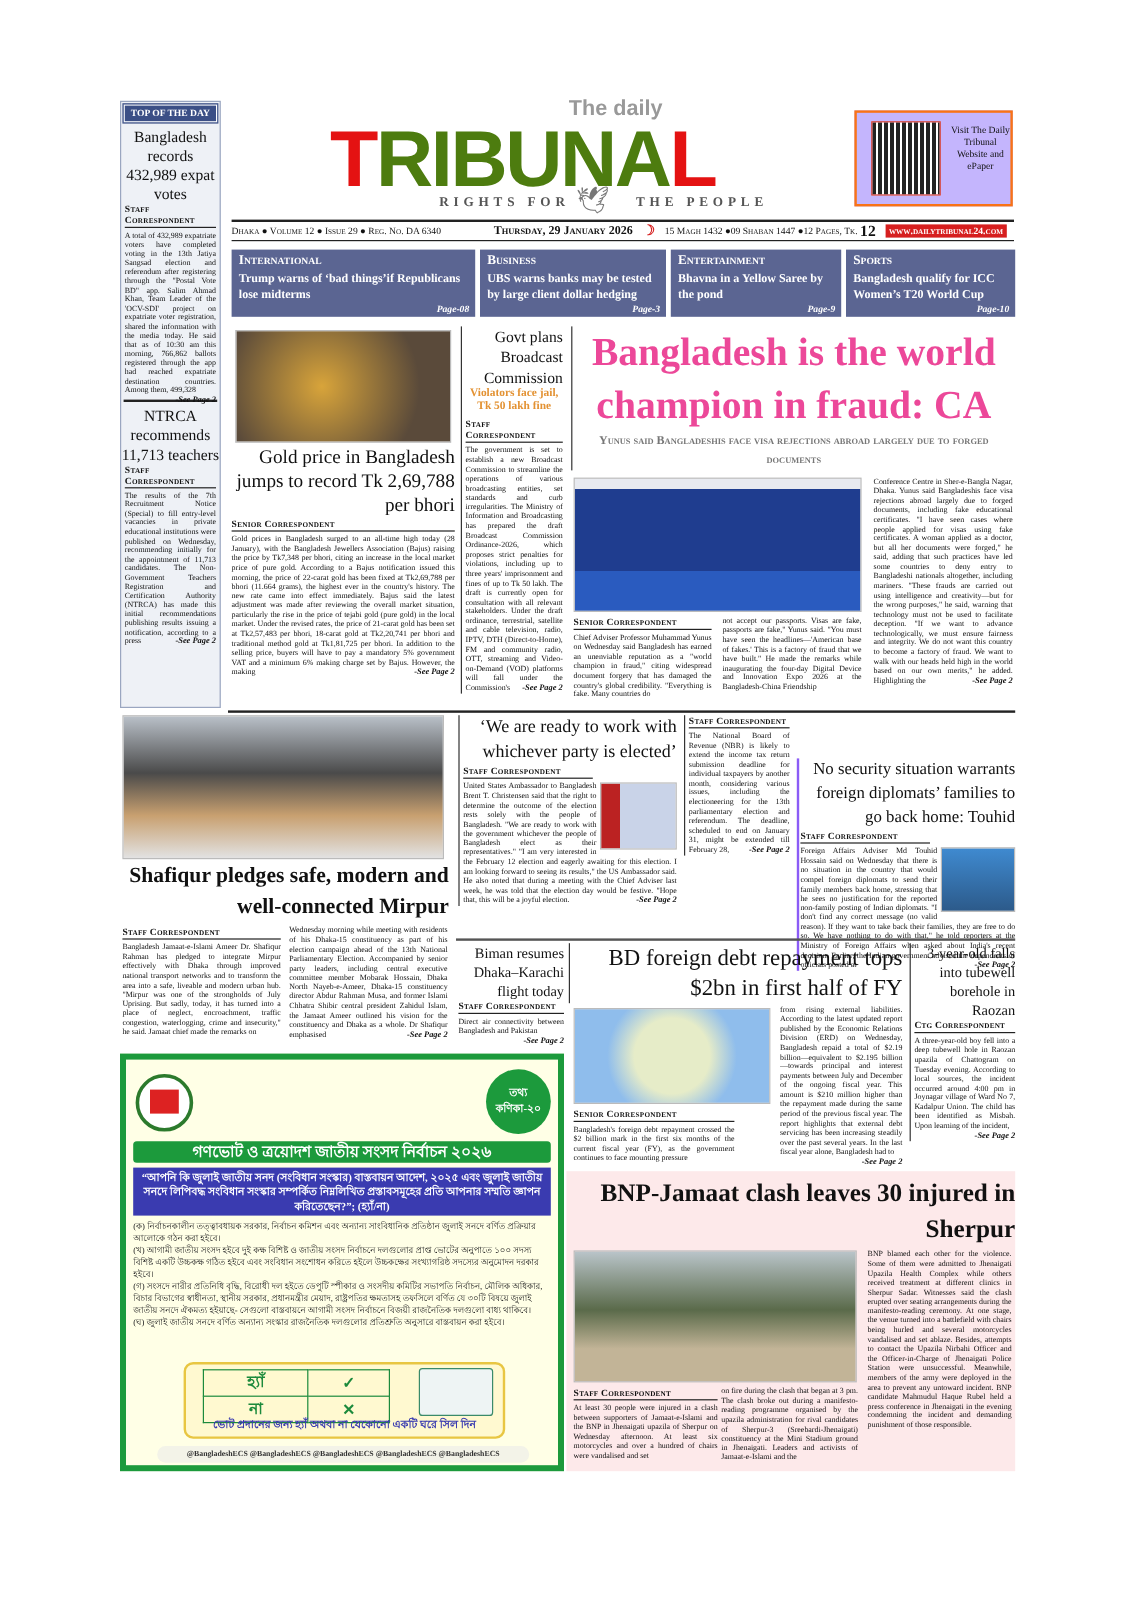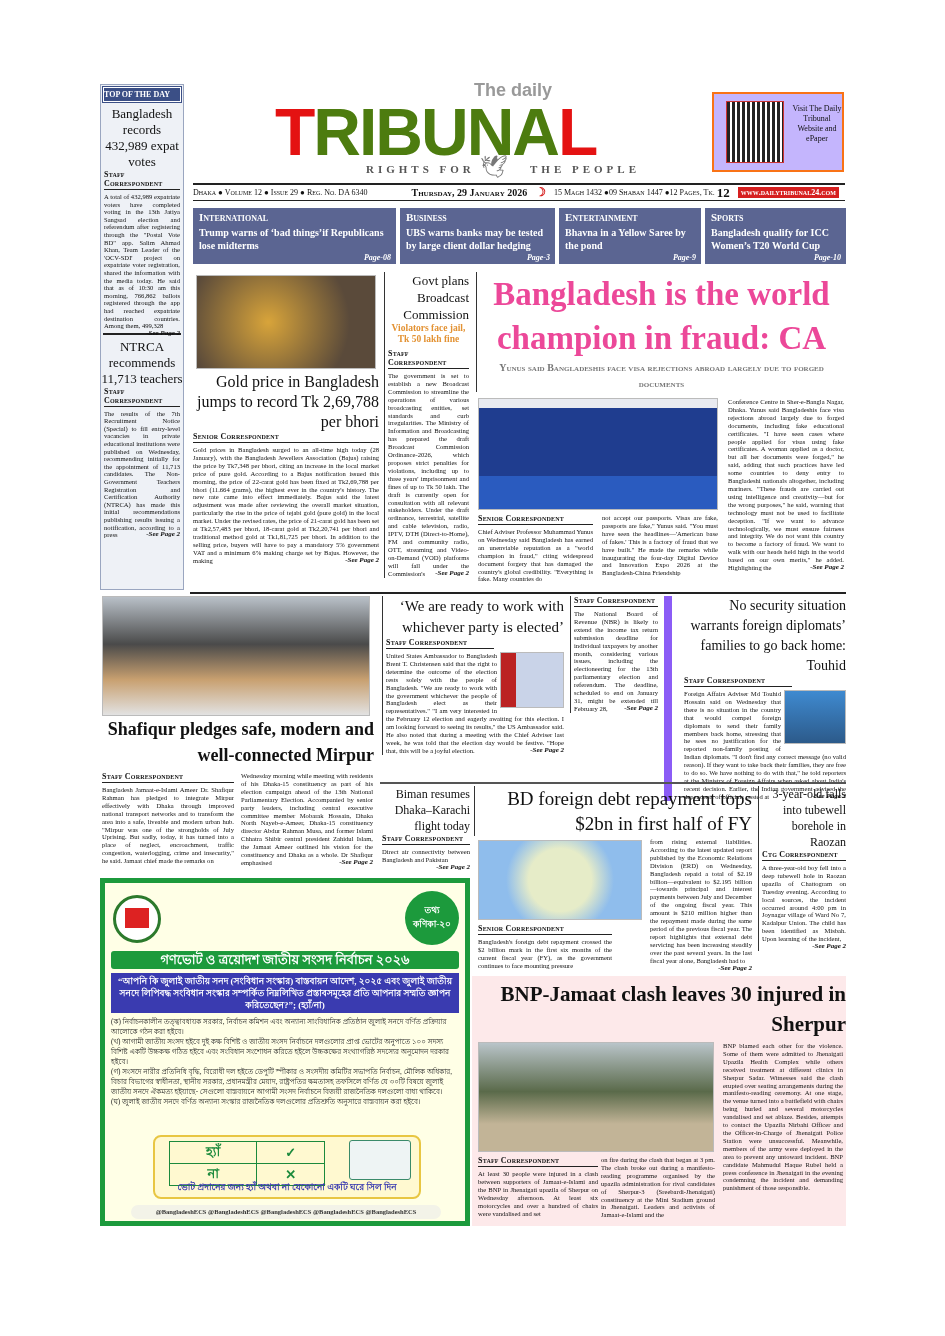--- a/index.html
+++ b/index.html
@@ -5,21 +5,21 @@
 *{box-sizing:border-box;margin:0;padding:0}
 body{width:945px;height:1336px;background:#fff;font-family:"Liberation Serif",serif;color:#111;position:relative;overflow:hidden}
 .abs{position:absolute}
 .sc{font-variant:small-caps;font-weight:bold;font-size:8px;letter-spacing:.2px;border-bottom:1.5px solid #222;padding-bottom:1px;margin-bottom:3px}
 .body{font-size:7.2px;line-height:8.4px;text-align:justify}
 .seep{font-style:italic;font-weight:bold;float:right;font-size:7px}
 .hl{font-weight:normal;text-align:right;line-height:1.15}
 .img{background:#888;border:1px solid #bbb}
 
 #leftcol{left:100px;top:84px;width:84px;height:506px;background:#eef1f6;border:1px solid #9aa6c0}
-#topday{background:#3b4f86;color:#fff;font-size:8px;font-weight:bold;margin:2px;padding:2px 0;border:1px solid #fff;outline:1px solid #3b4f86;font-variant:small-caps}
+#topday{background:#3b4f86;color:#fff;font-size:8px;font-weight:bold;text-align:center;margin:2px;padding:2px 0;border:1px solid #fff;outline:1px solid #3b4f86;font-variant:small-caps}
 .lhead{font-size:13px;text-align:center;line-height:16px;margin-top:4px}
 .lbody{padding:0 3px}
 #daily{left:474px;top:80px;font-family:"Liberation Sans",sans-serif;font-weight:bold;color:#999;font-size:18px}
 #logo{left:275px;top:104px;font-family:"Liberation Sans",sans-serif;font-weight:900;font-size:66px;letter-spacing:-2px;line-height:56px}
 #logo .t{color:#e41212}
 #logo .k{color:#4d7c0f}
 #tag{left:366px;top:163px;font-size:11px;letter-spacing:4px;color:#555;font-weight:bold}
 #tag2{left:530px;top:163px;font-size:11px;letter-spacing:4px;color:#555;font-weight:bold}
 #qrbox{left:712px;top:92px;width:132px;height:80px;border:2px solid #f97316;background:#c4b5fd}
 #qr{position:absolute;left:12px;top:7px;width:58px;height:62px;border:1px solid #c33;background:repeating-linear-gradient(90deg,#222 0 3px,#fff 3px 5px),#fff}
@@ -138,21 +138,21 @@
   <div class="sc" style="width:108px">Staff Correspondent</div>
   <div class="img" style="float:right;width:64px;height:56px;margin:0 0 2px 3px;background:linear-gradient(90deg,#b22 0 25%,#c9d3e8 25%)"></div>
   <div class="body" style="font-size:6.6px;line-height:7.9px"><span>United States Ambassador to Bangladesh Brent T. Christensen said that the right to determine the outcome of the election rests solely with the people of Bangladesh. "We are ready to work with the government whichever the people of Bangladesh elect as their representatives." "I am very interested in the February 12 election and eagerly awaiting for this election. I am looking forward to seeing its results," the US Ambassador said. He also noted that during a meeting with the Chief Adviser last week, he was told that the election day would be festive. "Hope that, this will be a joyful election.</span> <span class="seep">-See Page 2</span></div>
 </div>
 
 <div class="abs" style="left:570px;top:596px;width:88px;border-left:1px solid #333;padding-left:3px">
   <div class="sc">Staff Correspondent</div>
   <div class="body" style="font-size:6.6px;line-height:7.9px"><span>The National Board of Revenue (NBR) is likely to extend the income tax return submission deadline for individual taxpayers by another month, considering various issues, including the electioneering for the 13th parliamentary election and referendum. The deadline, scheduled to end on January 31, might be extended till February 28,</span> <span class="seep">-See Page 2</span></div>
 </div>
 
-<div class="abs" style="left:664px;top:596px;width:182px;border-left:8px solid #8b5cf6;padding-left:12px">
+<div class="abs" style="left:664px;top:632px;width:182px;border-left:2px solid #8b5cf6;padding-left:1px">
   <div class="hl" style="font-size:14px;line-height:20px">No security situation warrants foreign diplomats’ families to go back home: Touhid</div>
   <div class="sc" style="width:108px">Staff Correspondent</div>
   <div class="img" style="float:right;width:62px;height:54px;margin:0 0 2px 3px;background:linear-gradient(180deg,#3f8ad0,#2c5a8a)"></div>
   <div class="body" style="font-size:6.6px;line-height:7.9px"><span>Foreign Affairs Adviser Md Touhid Hossain said on Wednesday that there is no situation in the country that would compel foreign diplomats to send their family members back home, stressing that he sees no justification for the reported non-family posting of Indian diplomats. "I don't find any correct message (no valid reason). If they want to take back their families, they are free to do so. We have nothing to do with that," he told reporters at the Ministry of Foreign Affairs when asked about India's recent decision. Earlier, the Indian government advised the dependents of officials posted at</span> <span class="seep">-See Page 2</span></div>
 </div>
 
 <div class="abs" style="left:380px;top:782px;width:466px;border-top:2px solid #555"></div>
 
 <div class="abs" style="left:382px;top:786px;width:88px">
   <div class="hl" style="font-size:12px;line-height:16px">Biman resumes Dhaka–Karachi flight today</div>

